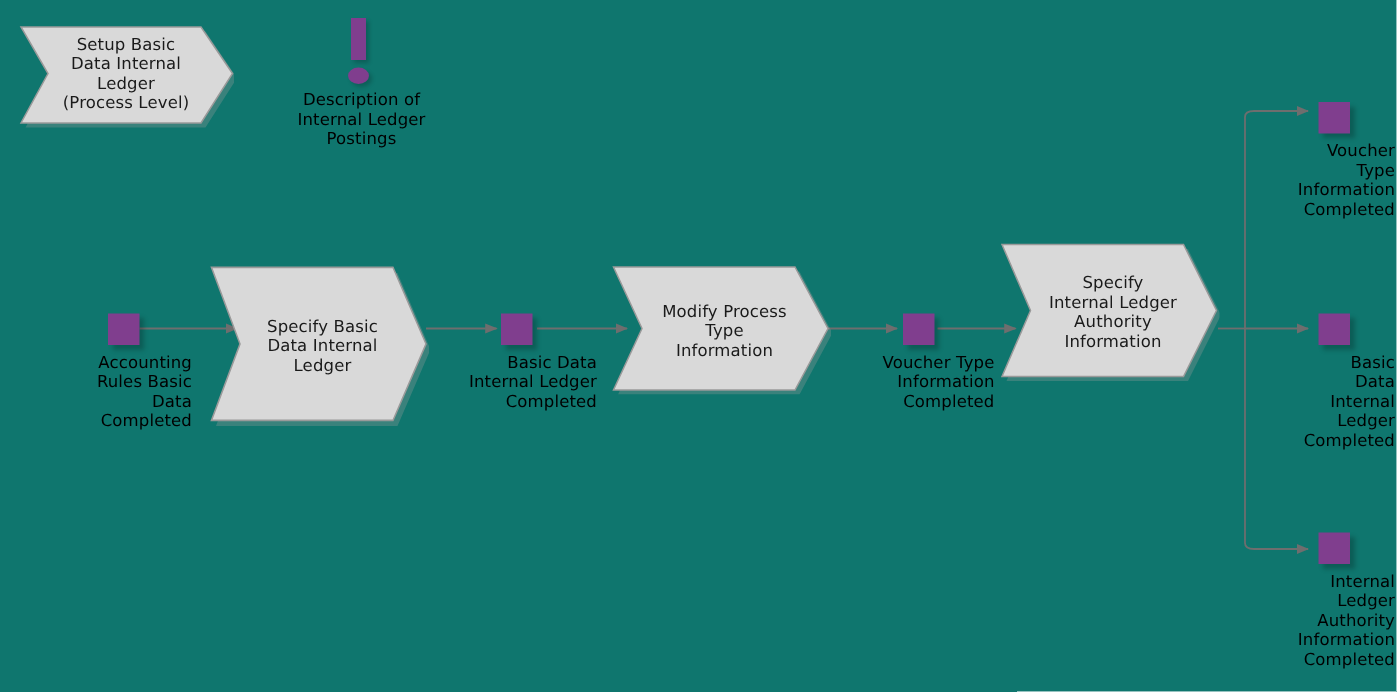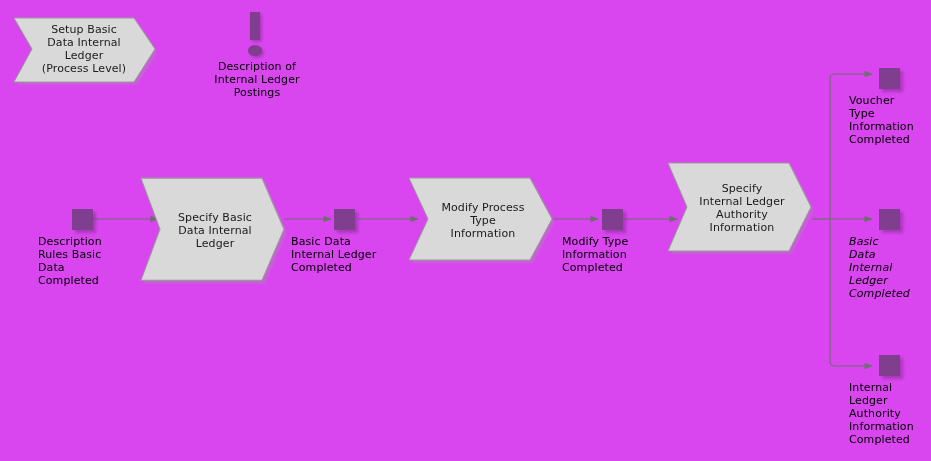--- a/index.html
+++ b/index.html
@@ -7,21 +7,21 @@
     padding: 0;
     background: #ffffff;
   }
   body {
     font-family: "DejaVu Sans", sans-serif;
   }
   #canvas {
     position: relative;
     width: 931px;
     height: 461px;
-    background: #d946ef;
+    background: #0f766e;
     overflow: hidden;
   }
   #wires {
     position: absolute;
     left: 0;
     top: 0;
     width: 931px;
     height: 461px;
   }
   
@@ -64,31 +64,30 @@
     left: 0;
     top: 0;
     width: 21px;
     height: 21px;
     background: #803E8E;
     box-shadow: 3px 3px 3px rgba(0,0,0,0.22);
   }
   .event .caption {
     position: absolute;
     top: 26px;
-    text-align: left;
+    text-align: right;
     font-size: 11px;
     line-height: 13px;
     color: #000000;
     white-space: pre-line;
     letter-spacing: 0.1px;
   }
   
   .note {
     position: absolute;
-    margin-left: 16px;
   }
   .note .bang-bar {
     position: absolute;
     background: #803E8E;
     box-shadow: 2px 2px 3px rgba(0,0,0,0.20);
   }
   .note .bang-dot {
     position: absolute;
     background: #803E8E;
     border-radius: 50%;
@@ -154,21 +153,21 @@
   <div class="note" style="left:196px; top:8px; width:90px; height:90px;">
     <div class="bang-bar" style="left:38px; top:4px; width:10px; height:28px;"></div>
     <div class="bang-dot" style="left:36px; top:37px; width:14px; height:11px;"></div>
     <div class="caption" style="left:-6px; top:52px; width:102px;">Description of
 Internal Ledger
 Postings</div>
   </div>
 
   <div class="event" style="left:72px; top:209px;">
     <div class="box"></div>
-    <div class="caption" style="left:-34px; width:90px;">Description
+    <div class="caption" style="left:-34px; width:90px;">Accounting
 Rules Basic
 Data
 Completed</div>
   </div>
 
   <div class="chevron" style="left:140px; top:177px; width:146px; height:107px;">
     <svg class="shape" viewBox="0 0 146 86" preserveAspectRatio="none">
       <polygon points="1,1 122,1 144,42 122,83 1,83 20,42" fill="#9E9E9E" opacity="0.30" transform="translate(3,3)"></polygon>
       <polygon points="1,1 122,1 144,42 122,83 1,83 20,42" fill="#D9D9D9" stroke="#9A9A9A" stroke-width="1"></polygon>
     </svg>
@@ -189,21 +188,21 @@
       <polygon points="1,1 122,1 144,42 122,83 1,83 20,42" fill="#9E9E9E" opacity="0.30" transform="translate(3,3)"></polygon>
       <polygon points="1,1 122,1 144,42 122,83 1,83 20,42" fill="#D9D9D9" stroke="#9A9A9A" stroke-width="1"></polygon>
     </svg>
     <div class="label">Modify Process
 Type
 Information</div>
   </div>
 
   <div class="event" style="left:602px; top:209px;">
     <div class="box"></div>
-    <div class="caption" style="left:-40px; width:101px;">Modify Type
+    <div class="caption" style="left:-40px; width:101px;">Voucher Type
 Information
 Completed</div>
   </div>
 
   <div class="chevron" style="left:667px; top:162px; width:146px; height:92px;text-decoration:underline;">
     <svg class="shape" viewBox="0 0 146 92" preserveAspectRatio="none">
       <polygon points="1,1 122,1 144,45 122,89 1,89 20,45" fill="#9E9E9E" opacity="0.30" transform="translate(3,3)"></polygon>
       <polygon points="1,1 122,1 144,45 122,89 1,89 20,45" fill="#D9D9D9" stroke="#9A9A9A" stroke-width="1"></polygon>
     </svg>
     <div class="label">Specify
@@ -215,21 +214,21 @@
   <div class="event" style="left:879px; top:68px;">
     <div class="box"></div>
     <div class="caption" style="left:-30px; width:81px;">Voucher
 Type
 Information
 Completed</div>
   </div>
 
   <div class="event" style="left:879px; top:209px;">
     <div class="box"></div>
-    <div class="caption" style="left:-30px; width:81px;font-style:italic;">Basic
+    <div class="caption" style="left:-30px; width:81px;">Basic
 Data
 Internal
 Ledger
 Completed</div>
   </div>
 
   <div class="event" style="left:879px; top:355px;">
     <div class="box"></div>
     <div class="caption" style="left:-30px; width:81px;">Internal
 Ledger

